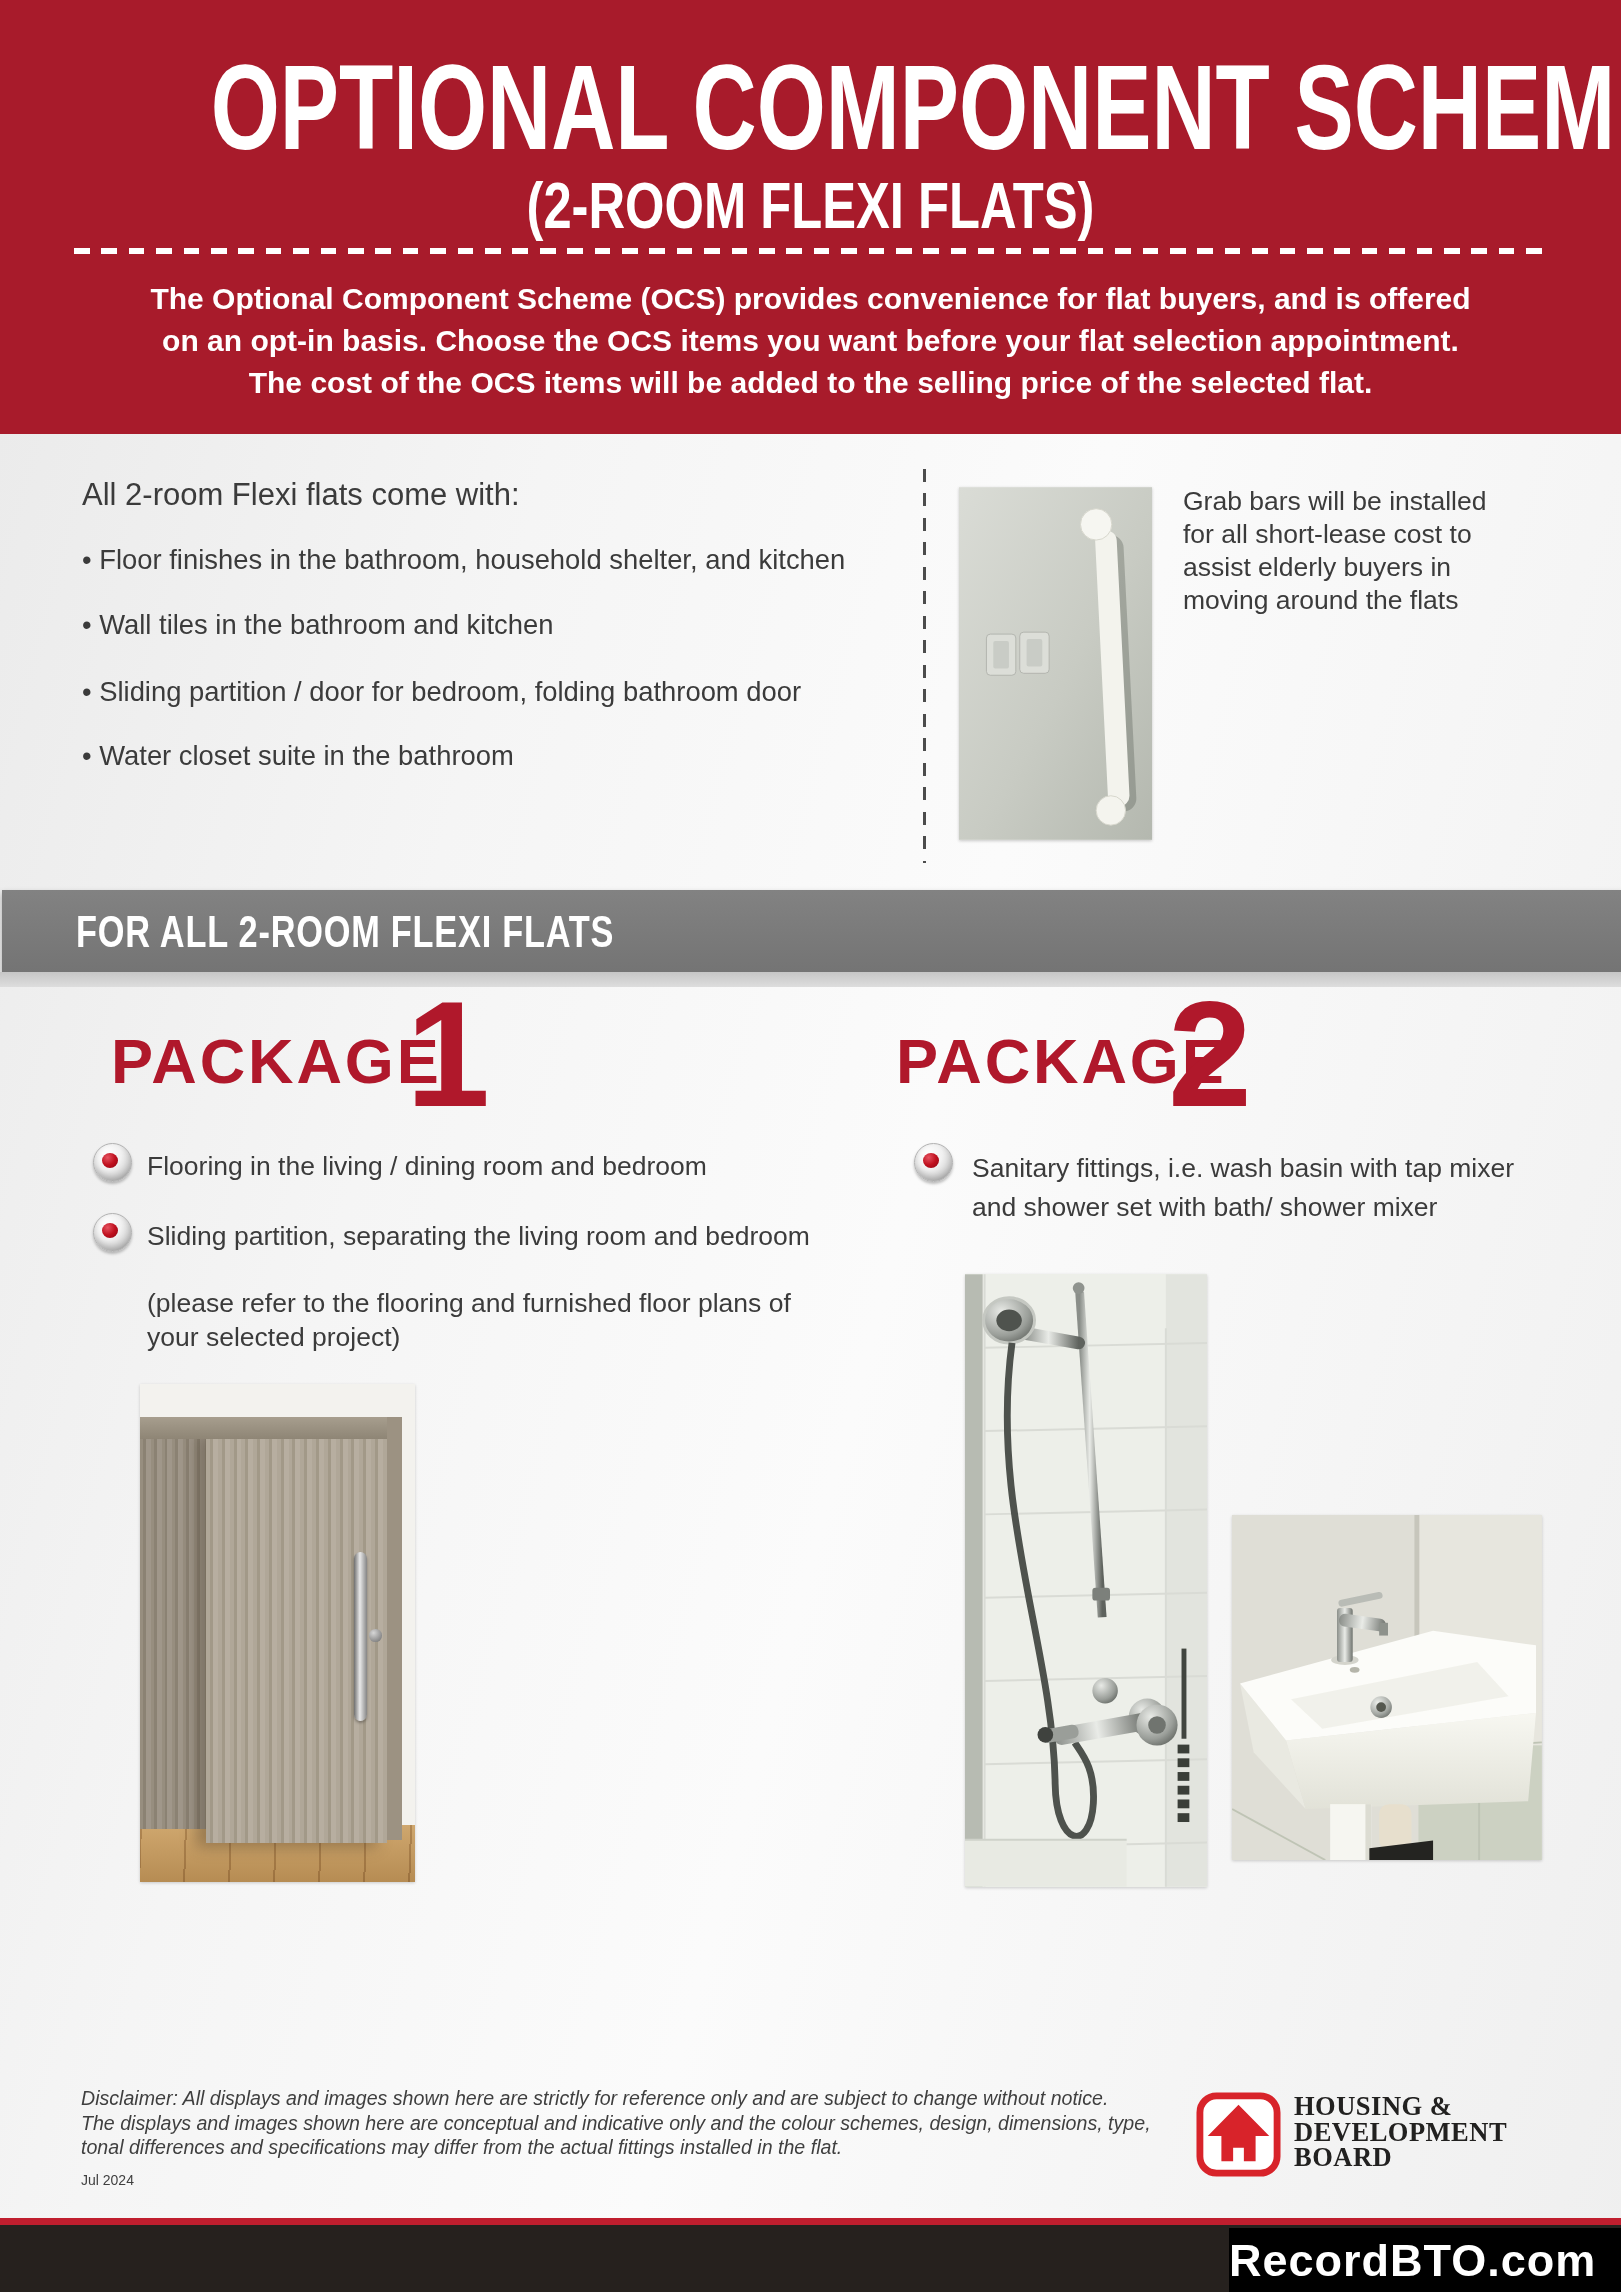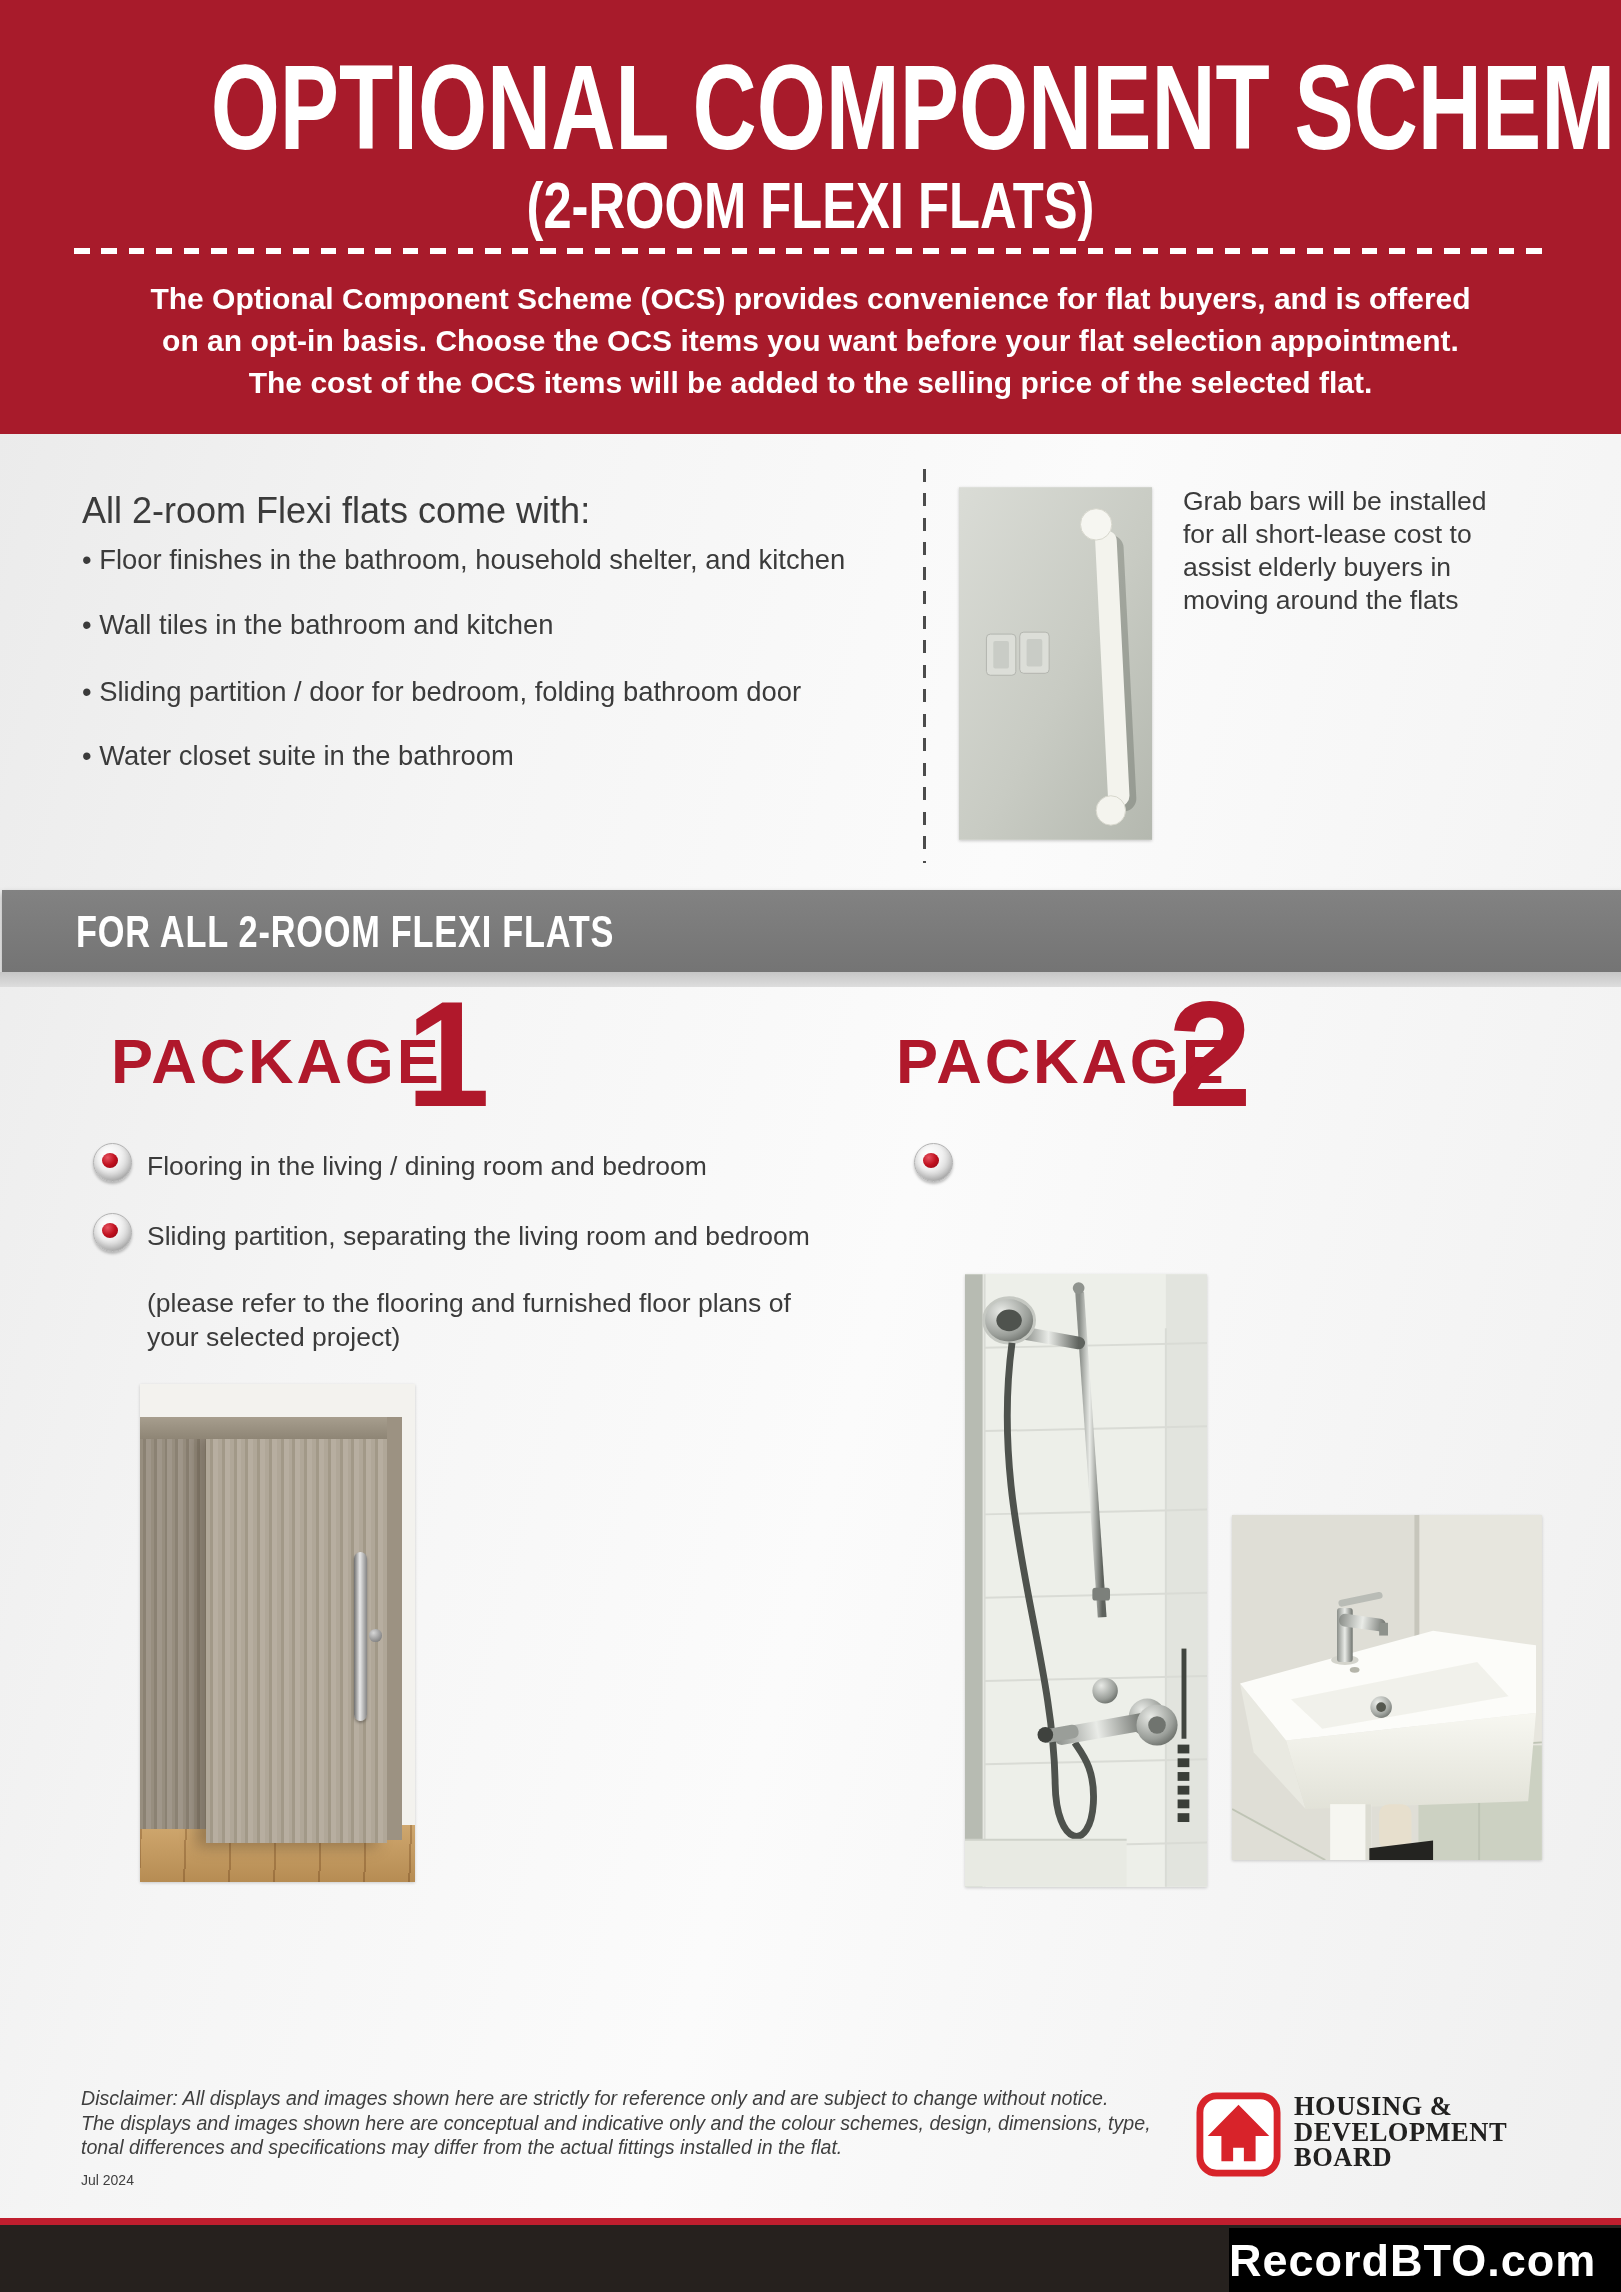--- a/index.html
+++ b/index.html
@@ -13,21 +13,21 @@
         font-weight:bold;line-height:1;white-space:nowrap;transform:scaleX(.74);}
   .header-subtitle{position:absolute;left:0;right:0;top:173px;text-align:center;font-size:65px;
         font-weight:bold;line-height:1;white-space:nowrap;transform:scaleX(.78);}
   .header-dash{position:absolute;left:74px;right:74px;top:248px;height:5.9px;
         background:repeating-linear-gradient(90deg,#ffffff 0 15.7px,transparent 15.7px 27.4px);}
   .header-intro{position:absolute;left:0;right:0;top:278px;text-align:center;font-weight:bold;
         font-size:30px;line-height:42px;}
 
   
   .section-comes{position:absolute;left:0;top:434px;width:100%;height:456px;}
-  .cw-heading{position:absolute;left:82px;top:56px;font-size:36px;color:#3b3b3b;white-space:nowrap;}
+  .cw-heading{position:absolute;left:82px;top:43px;font-size:31px;color:#3b3b3b;white-space:nowrap;}
   .cw-item{position:absolute;left:82px;font-size:27.4px;color:#3b3b3b;white-space:nowrap;}
   .cw-item.i0{top:110px}.cw-item.i1{top:175px}.cw-item.i2{top:242px}.cw-item.i3{top:306px}
   .cw-divider{position:absolute;left:923px;top:35px;width:2.9px;height:394px;
         background:repeating-linear-gradient(180deg,#4c4c4c 0 12.7px,transparent 12.7px 24.5px);}
   .grab-photo{position:absolute;left:959px;top:53px;width:193px;height:353px;overflow:hidden;
         box-shadow:0 1px 2.9px rgba(0,0,0,.2);}
   .grab-note{position:absolute;left:1183px;top:51px;font-size:26.5px;line-height:33px;color:#3b3b3b;white-space:nowrap;}
 
   
   .banner{position:absolute;left:2px;top:890px;width:100%;height:82px;
@@ -157,20 +157,24 @@
 
   <div class="sphere s1"></div>
   <div class="pkg-text t1">Flooring in the living / dining room and bedroom</div>
   <div class="sphere s2"></div>
   <div class="pkg-text t2">Sliding partition, separating the living room and bedroom</div>
   <div class="pkg-note">
     <div>(please refer to the flooring and furnished floor plans of</div>
     <div>your selected project)</div>
   </div>
   <div class="sphere s3"></div>
+  <div class="pkg-text p2-text">
+    <div>Sanitary fittings, i.e. wash basin with tap mixer</div>
+    <div>and shower set with bath/ shower mixer</div>
+  </div>
 
   <div class="photo door-photo">
     <div class="door-floor"></div>
     <div class="door-rear"></div>
     <div class="door-front"></div>
     <div class="door-rail"></div>
     <div class="door-stile"></div>
     <div class="door-handle"></div>
     <div class="door-knob"></div>
   </div>

